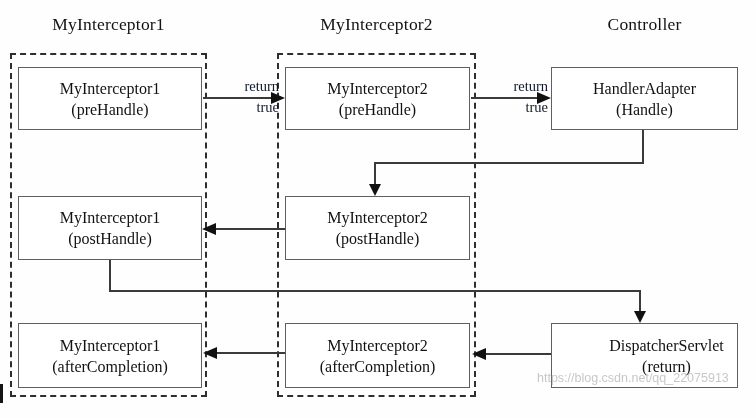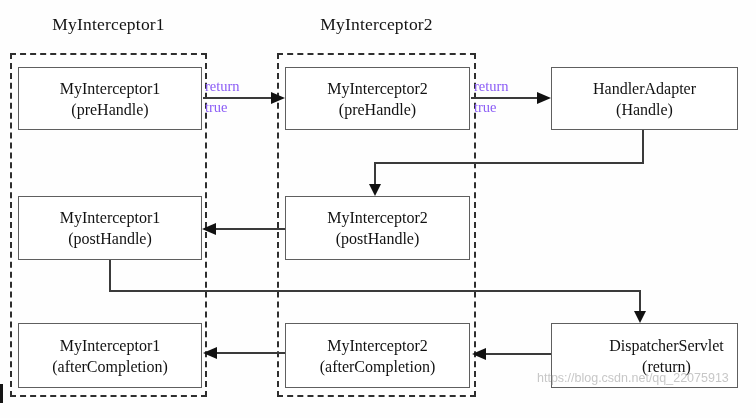--- a/index.html
+++ b/index.html
@@ -55,40 +55,41 @@
   .arrow-left  { border-top:6px solid transparent; border-bottom:6px solid transparent; border-right:14px solid #111111; }
   .arrow-down  { border-left:6px solid transparent; border-right:6px solid transparent; border-top:12px solid #111111; }
   #a1 { left:271px; top:92px; }
   #a2 { left:537px; top:92px; }
   #a3 { left:369px; top:184px; z-index:3; }
   #a4 { left:202px; top:223px; z-index:3; }
   #a5 { left:634px; top:311px; z-index:3; }
   #a6 { left:472px; top:348px; z-index:3; }
   #a7 { left:203px; top:347px; z-index:3; }
   .edge-label {
-    position:absolute; width:74px; text-align:left;
-    font-size:14.5px; line-height:21px; color:#8b5cf6; z-index:2;
+    position:absolute; width:74px; text-align:right;
+    font-size:14.5px; line-height:21px; color:#0f172a; z-index:2;
   }
   #el1 { left:205px; top:76px; }
   #el2 { left:474px; top:76px; }
   #watermark {
     position:absolute; left:537px; top:371px; width:219px;
     font-family:"Liberation Sans","DejaVu Sans",sans-serif;
     font-size:12.5px; color:rgba(185,185,185,0.8);
     text-align:left; z-index:4; white-space:nowrap;
   }
   #edge-artifact { position:absolute; left:0; top:384px; width:3px; height:19px; background:#151515; z-index:5; }
 </style>
 </head>
 <body>
 
 <div id="canvas">
 
   <div class="col-title" id="title-1">MyInterceptor1</div>
   <div class="col-title" id="title-2">MyInterceptor2</div>
+  <div class="col-title" id="title-3">Controller</div>
 
   <div class="lane" id="lane-1"></div>
   <div class="lane" id="lane-2"></div>
 
   <div class="hline" id="e1"></div>
   <div class="hline" id="e2"></div>
   <div class="vline" id="e3a"></div>
   <div class="hline" id="e3b"></div>
   <div class="vline" id="e3c"></div>
   <div class="hline" id="e4"></div>

